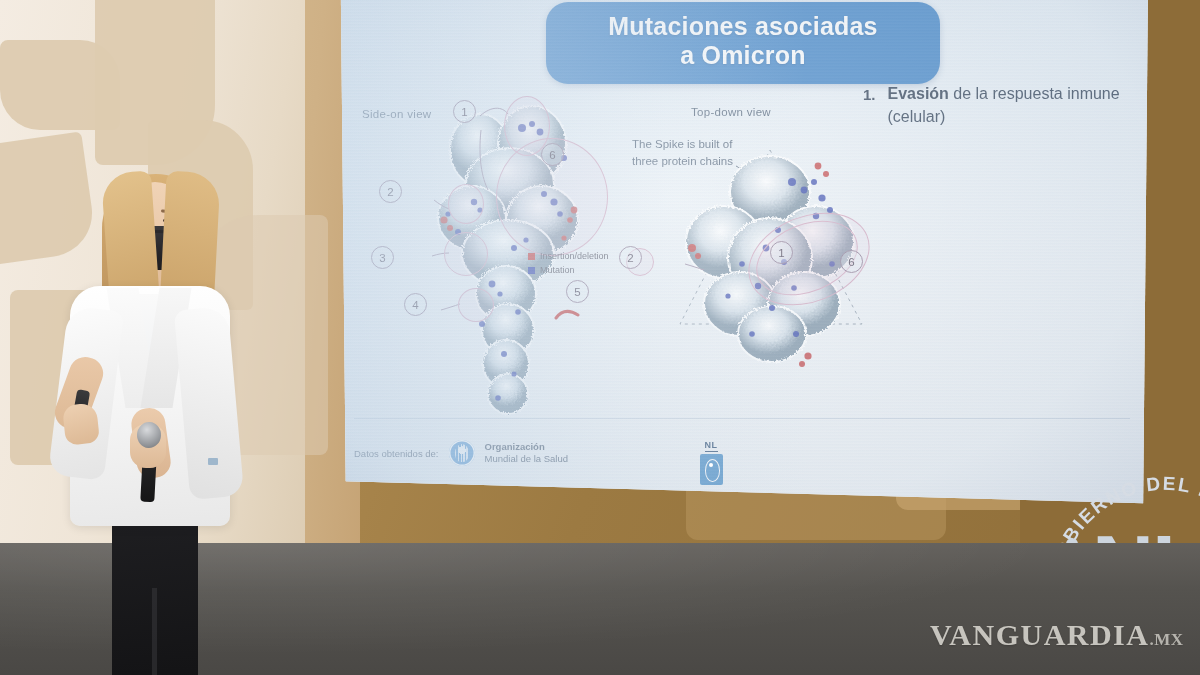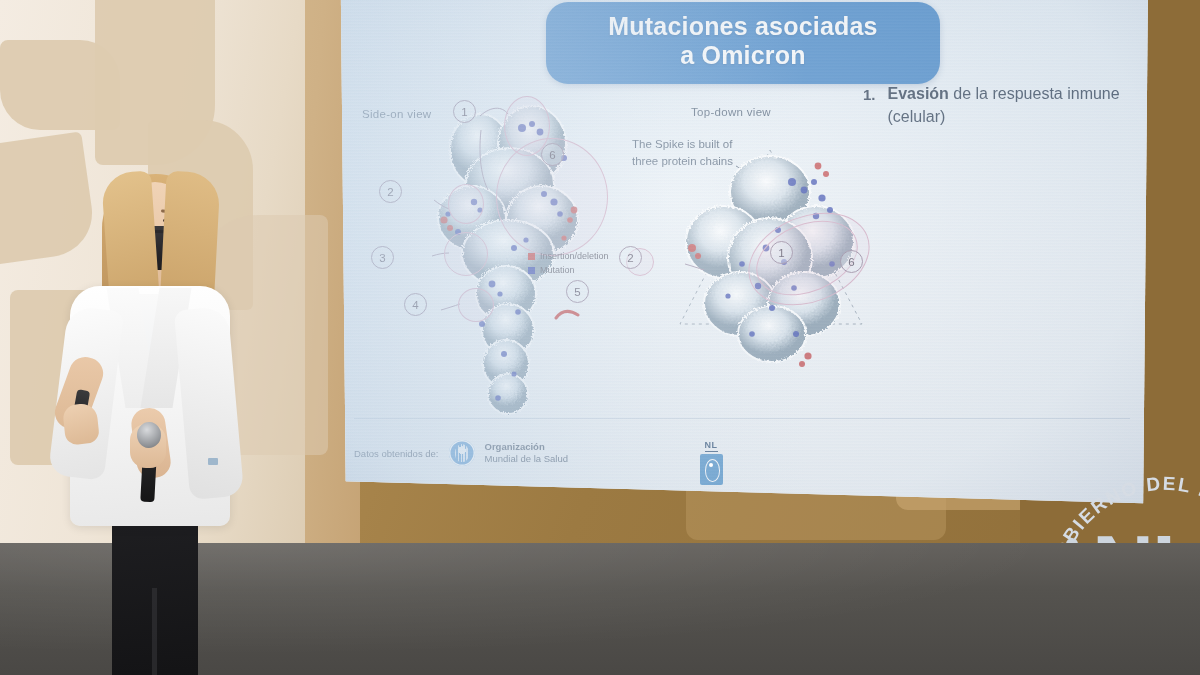--- a/index.html
+++ b/index.html
@@ -622,14 +622,15 @@
     <div class="p forearm-l"></div>
     <div class="p clicker"></div>
     <div class="p hand-l"></div>
 
     <div class="p forearm-r"></div>
     <div class="p mic-body"></div>
     <div class="p hand-r"></div>
     <div class="p mic-head"></div>
   </div>
 
+  <div class="watermark"><span>VANGUARDIA</span><span class="mx">.MX</span></div>
 
 </div>
 
 </body></html>

